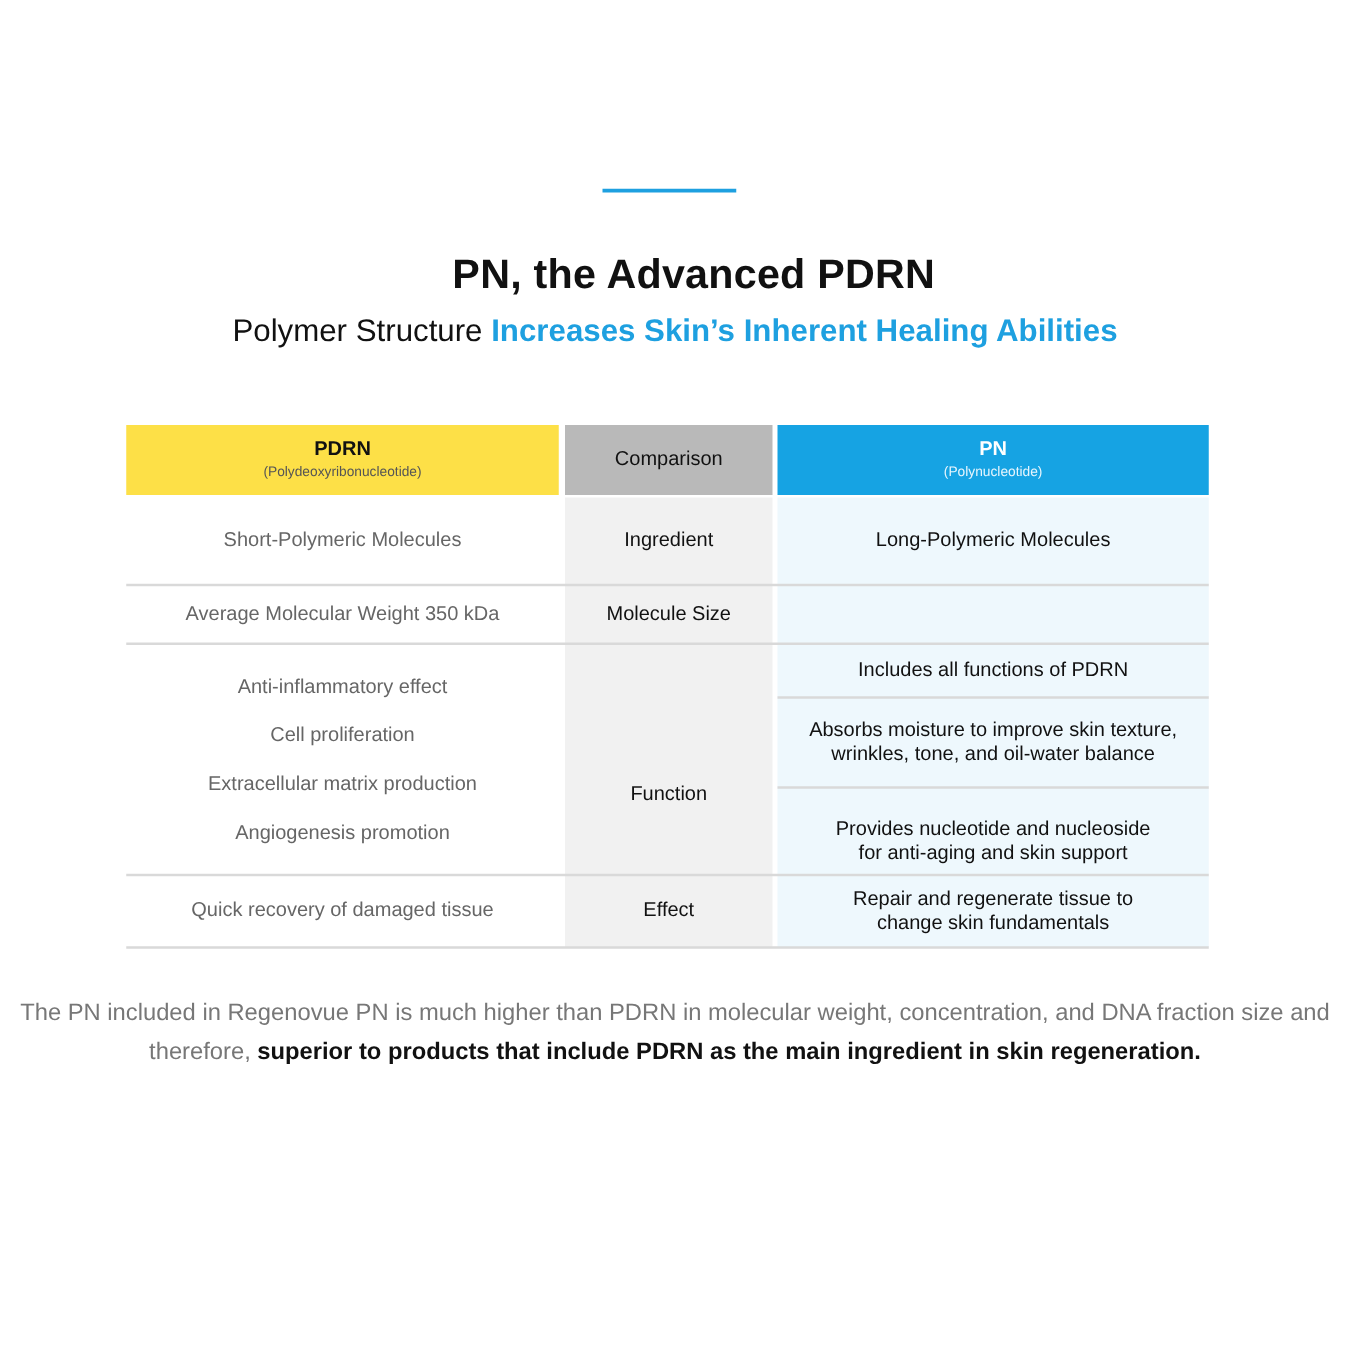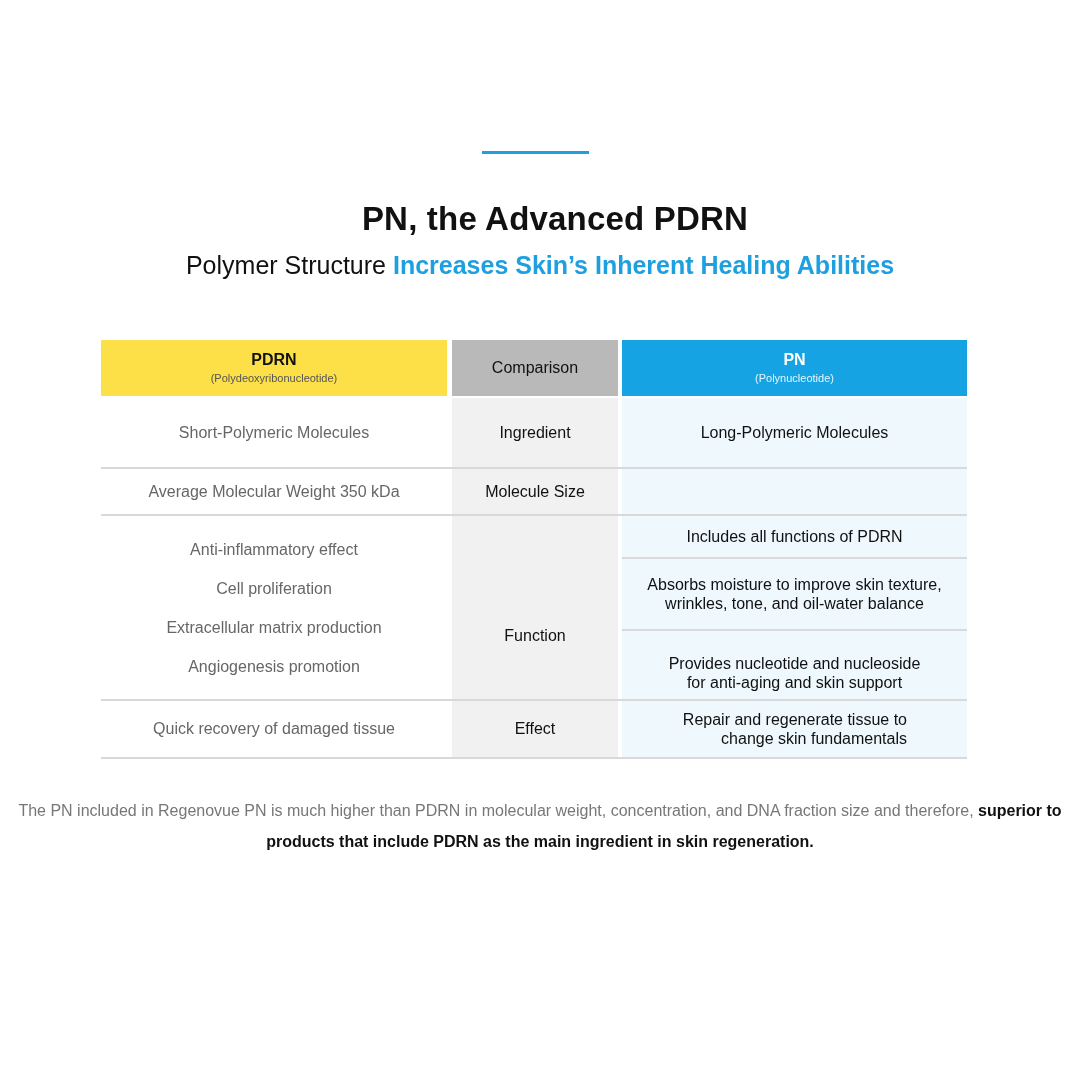--- a/index.html
+++ b/index.html
@@ -38,21 +38,21 @@
     .c-m { left: 351px; width: 166px; font-size: 16px; color: #111; }
     .c-r { left: 521px; width: 345px; font-size: 16px; font-weight: normal; color: #111; line-height: 19px; }
 
     .divider { position: absolute; left: 0; width: 866px; height: 2px; background: #d9d9d9; }
     .sub-divider { position: absolute; left: 521px; width: 345px; height: 2px; background: #d9d9d9; }
 
     .fn-list { flex-direction: column; }
     .fn-list span { display: block; height: 39px; line-height: 39px; }
 
     .footnote { position: absolute; left: 0; top: 795px; width: 1080px; text-align: center;
-                font-size: 16px; color: #777; line-height: 31px; }
+                font-size: 19px; color: #777; line-height: 31px; }
     .footnote b { color: #111; font-weight: bold; }
   </style>
 </head>
 <body>
 
 <div class="accent-line"></div>
 
 <h1 class="title">PN, the Advanced PDRN</h1>
 <div class="subtitle"><span>Polymer Structure </span><span class="hl">Increases Skin’s Inherent Healing Abilities</span></div>
 
@@ -98,18 +98,18 @@
     <div class="sub-divider" style="top:41px;"></div>
     <div class="cell c-r" style="top:43px;height:70px;padding:0 10px;">Absorbs moisture to improve skin texture, wrinkles, tone, and oil-water balance</div>
     <div class="sub-divider" style="top:113px;"></div>
     <div class="cell c-r" style="top:115px;height:84px;padding:0 40px;">Provides nucleotide and nucleoside for anti-aging and skin support</div>
   </div>
   <div class="divider" style="top:359px;"></div>
 
   <div class="row" style="top:361px;height:56px;">
     <div class="cell c-l" style="top:0;height:56px;">Quick recovery of damaged tissue</div>
     <div class="cell c-m" style="top:0;height:56px;">Effect</div>
-    <div class="cell c-r" style="top:0;height:56px;padding:0 60px;text-align:right;">Repair and regenerate tissue to change skin fundamentals</div>
+    <div class="cell c-r" style="top:0;height:56px;padding:0 60px;">Repair and regenerate tissue to change skin fundamentals</div>
   </div>
   <div class="divider" style="top:417px;"></div>
 </div>
 
 <p class="footnote"><span>The PN included in Regenovue PN is much higher than PDRN in molecular weight, concentration, and DNA fraction size and therefore, </span><b>superior to products that include PDRN as the main ingredient in skin regeneration.</b></p>
 
 </body></html>

